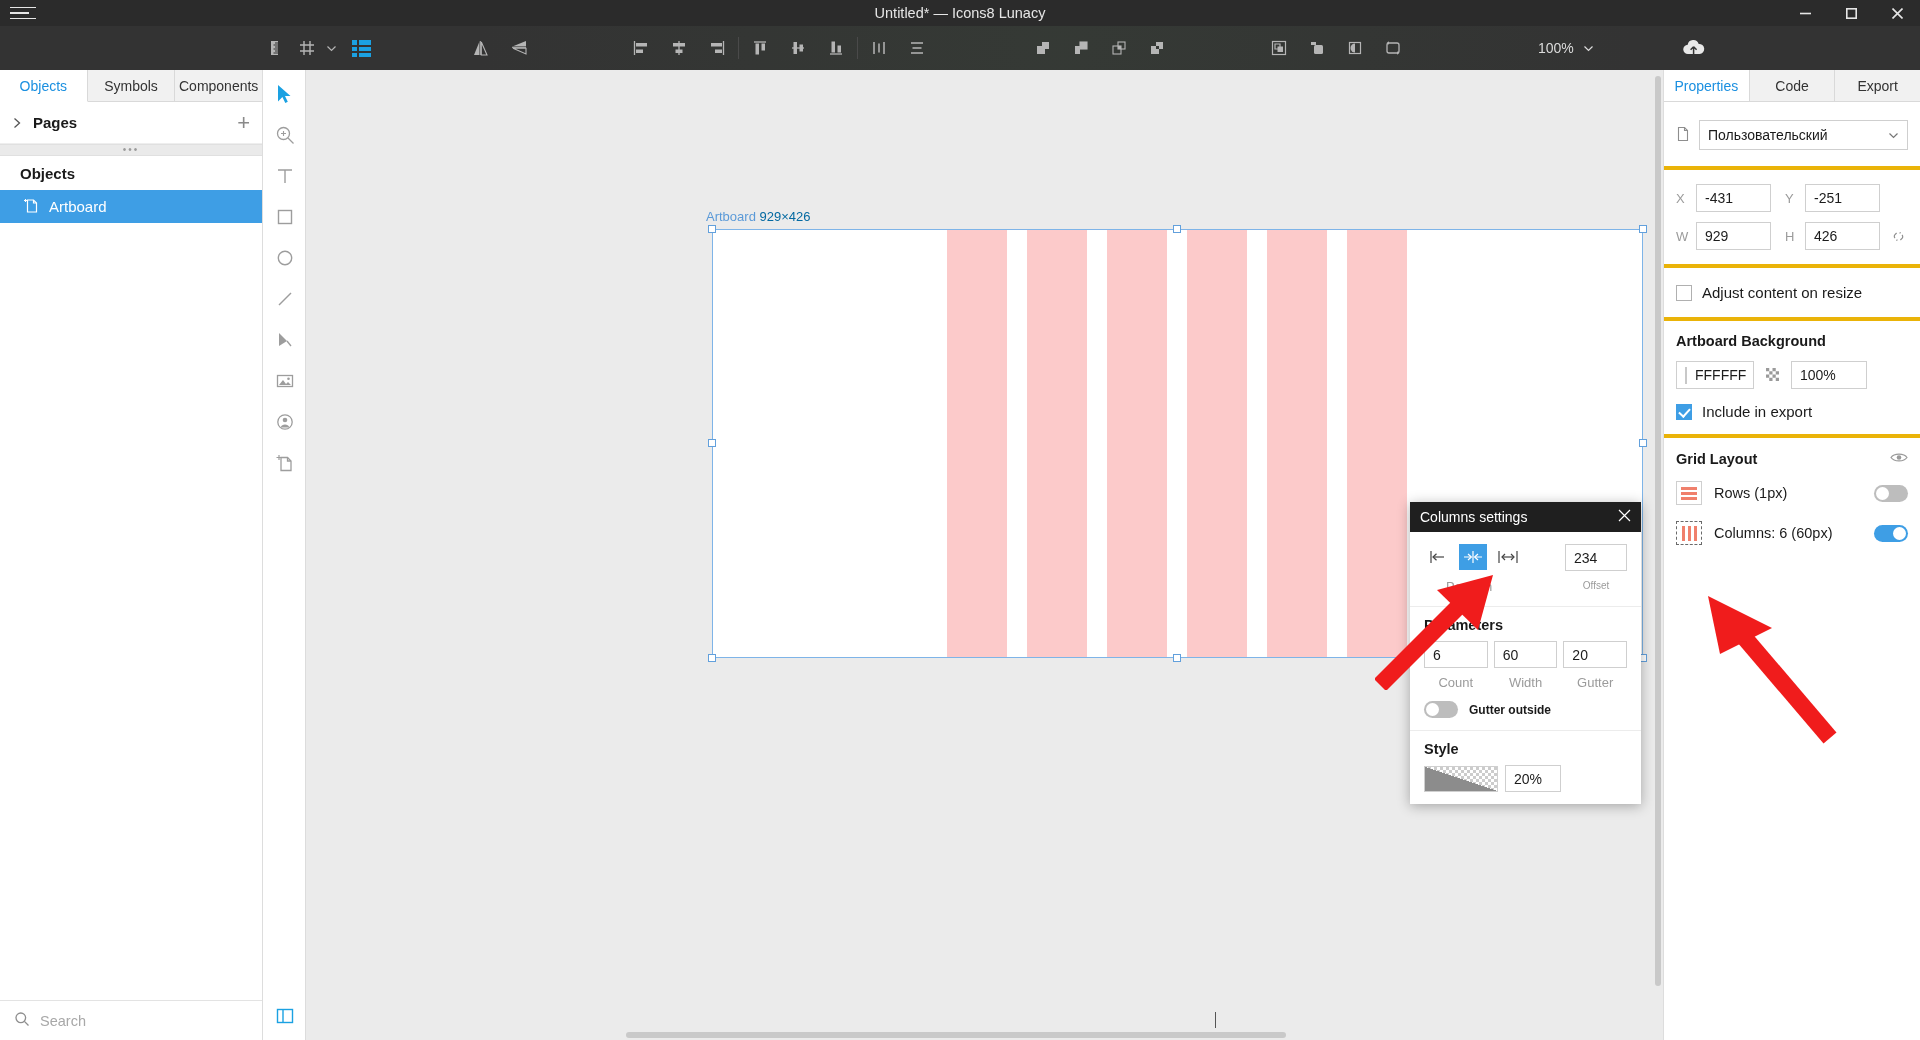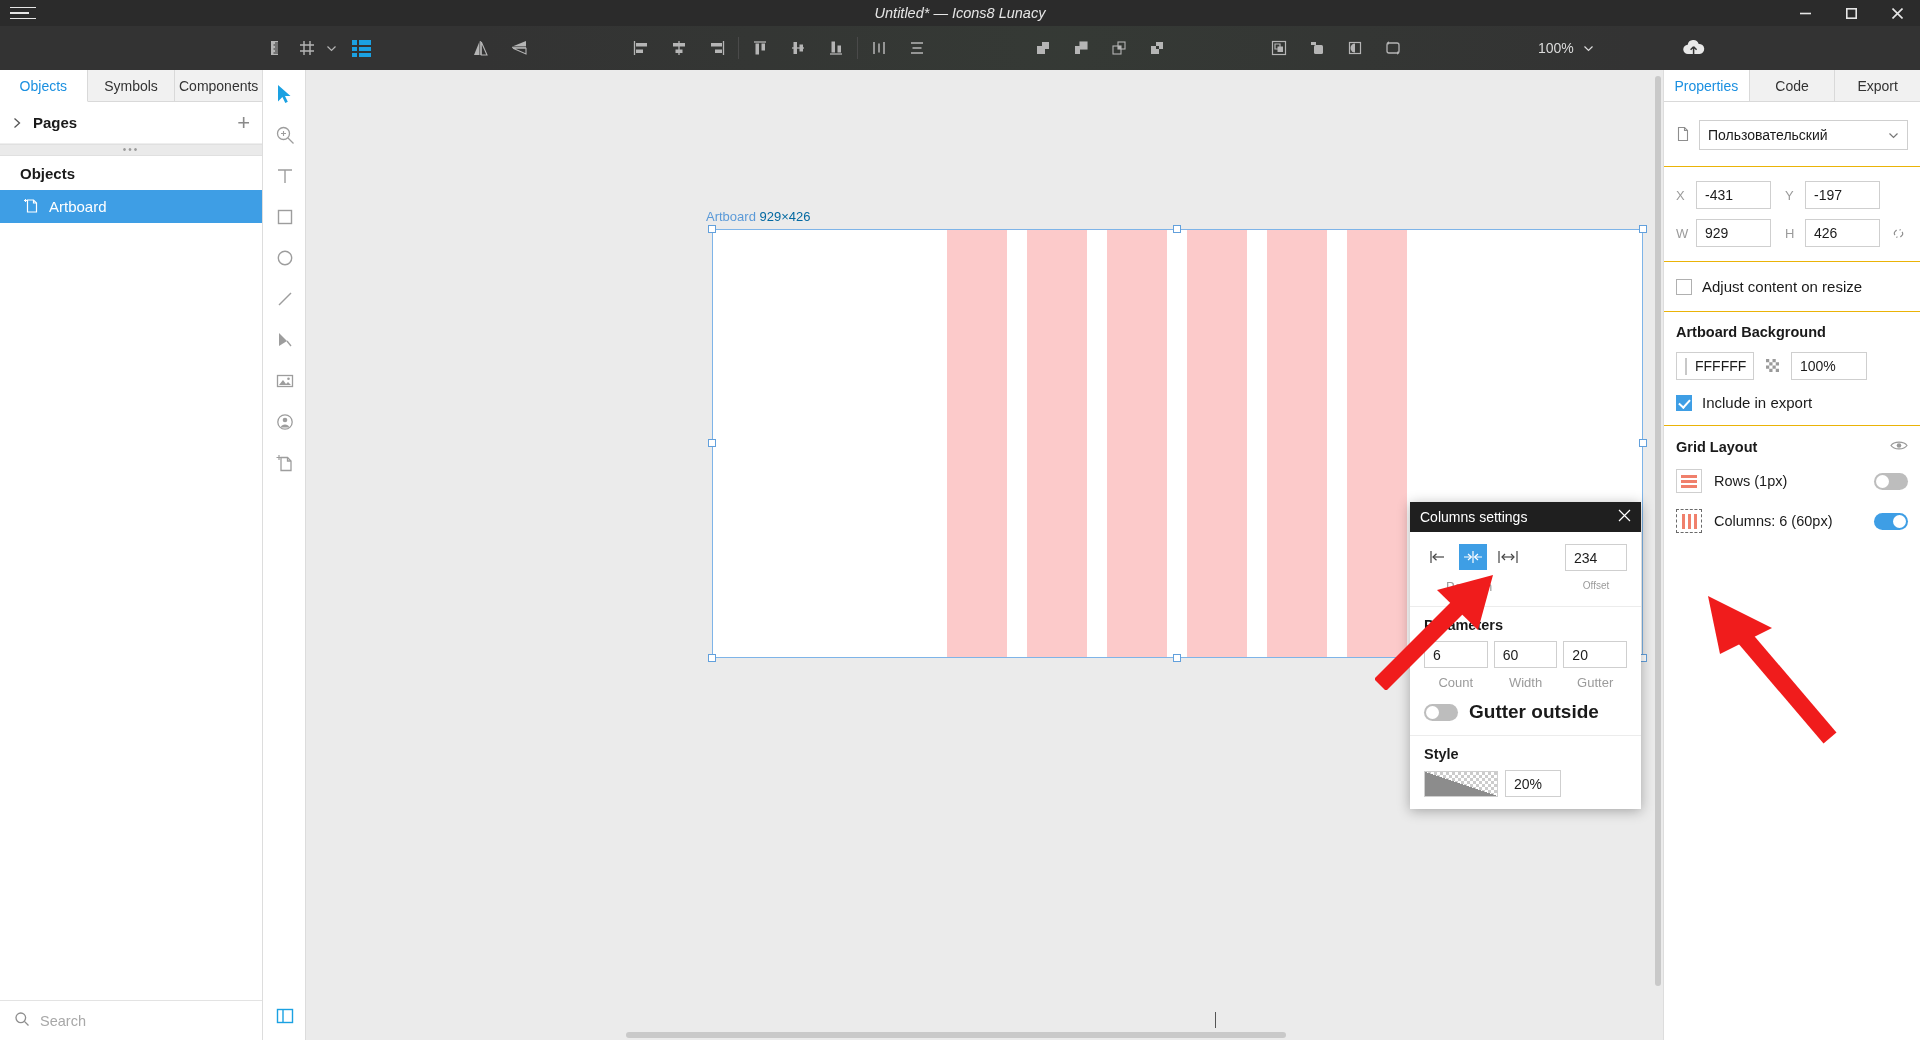--- a/index.html
+++ b/index.html
@@ -10,21 +10,21 @@
     background:#ffffff;
     color:#1a1a1a;
     -webkit-font-smoothing: antialiased;
   }
   .app { position:relative; width:1920px; height:1040px; }
 
   
   .titlebar {
     position:absolute; top:0; left:0; width:1920px; height:26px;
     background:#2b2b2b; color:#e8e8e8;
-    display:flex; align-items:center;font-style:italic;
+    display:flex; align-items:center;
   }
   .titlebar .title {
     position:absolute; left:0; right:0; text-align:center;
     font-size:14.5px; color:#e6e6e6; line-height:26px;
     pointer-events:none;
   }
   .hamburger {
     position:absolute; left:10px; top:4px; width:26px; height:18px;
     display:flex; flex-direction:column; justify-content:center; gap:4px;
     cursor:pointer;
@@ -151,21 +151,21 @@
     position:absolute; top:70px; right:0; width:257px; height:970px;
     background:#ffffff; border-left:1px solid #dddddd;
   }
   .rtabs { display:flex; height:32px; background:#f1f1f1; border-bottom:1px solid #d9d9d9; }
   .rtab {
     flex:1; display:flex; align-items:center; justify-content:center; font-size:14px;
     color:#333; cursor:pointer; border-right:1px solid #d9d9d9;
   }
   .rtab:last-child { border-right:none; }
   .rtab.active { background:#fff; color:#1a8fe0; }
-  .rsection { padding:14px 12px; border-bottom:1px solid #eab308; }
+  .rsection { padding:14px 12px; border-bottom:4px solid #eab308; }
   .row { display:flex; align-items:center; gap:8px; }
   .fld {
     border:1px solid #cfcfcf; height:28px; display:flex; align-items:center; padding:0 8px;
     font-size:14px; background:#fff; color:#1c1c1c;
   }
   .lbl { font-size:13px; color:#9b9b9b; width:12px; }
   .select {
     flex:1; border:1px solid #cfcfcf; height:30px; display:flex; align-items:center;
     justify-content:space-between; padding:0 8px; font-size:14px; cursor:pointer;
   }
@@ -605,21 +605,21 @@
           </svg>
         </div>
       </div>
     </div>
 
     <div class="rsection" style="padding:14px 12px;">
       <div class="row" style="margin-bottom:10px;">
         <span class="lbl">X</span>
         <div class="fld" style="width:75px;">-431</div>
         <span class="lbl" style="margin-left:6px;">Y</span>
-        <div class="fld" style="width:75px;">-197</div>
+        <div class="fld" style="width:75px;">-251</div>
         <span style="width:20px;"></span>
       </div>
       <div class="row">
         <span class="lbl">W</span>
         <div class="fld" style="width:75px;">929</div>
         <span class="lbl" style="margin-left:6px;">H</span>
         <div class="fld" style="width:75px;">426</div>
         <span style="width:20px;display:flex;justify-content:center;">
           <svg width="15" height="15" viewBox="0 0 15 15">
             <path d="M4 9 a2.4 2.4 0 0 1 0 -3.4 l1.6 -1.6" fill="none" stroke="#8e8e8e" stroke-width="1.2"></path>
@@ -765,21 +765,21 @@
         </div>
         <div style="flex:1;">
           <div class="fld" style="width:100%;height:27px;">20</div>
           <div style="font-size:13px;color:#9b9b9b;margin-top:7px;text-align:center;">Gutter</div>
         </div>
       </div>
       <div class="row" style="gap:11px;margin-top:11px;">
         <span class="toggle">
             <i></i>
           </span>
-        <span style="font-weight:bold;font-size:19px;">Gutter outside</span>
+        <span style="font-weight:bold;font-size:12px;">Gutter outside</span>
       </div>
     </div>
 
     <div class="dlg-sec">
       <h4>Style</h4>
       <div class="row" style="gap:7px;">
         <div class="swatch"></div>
         <div class="fld" style="width:56px;height:27px;">20%</div>
       </div>
     </div>

